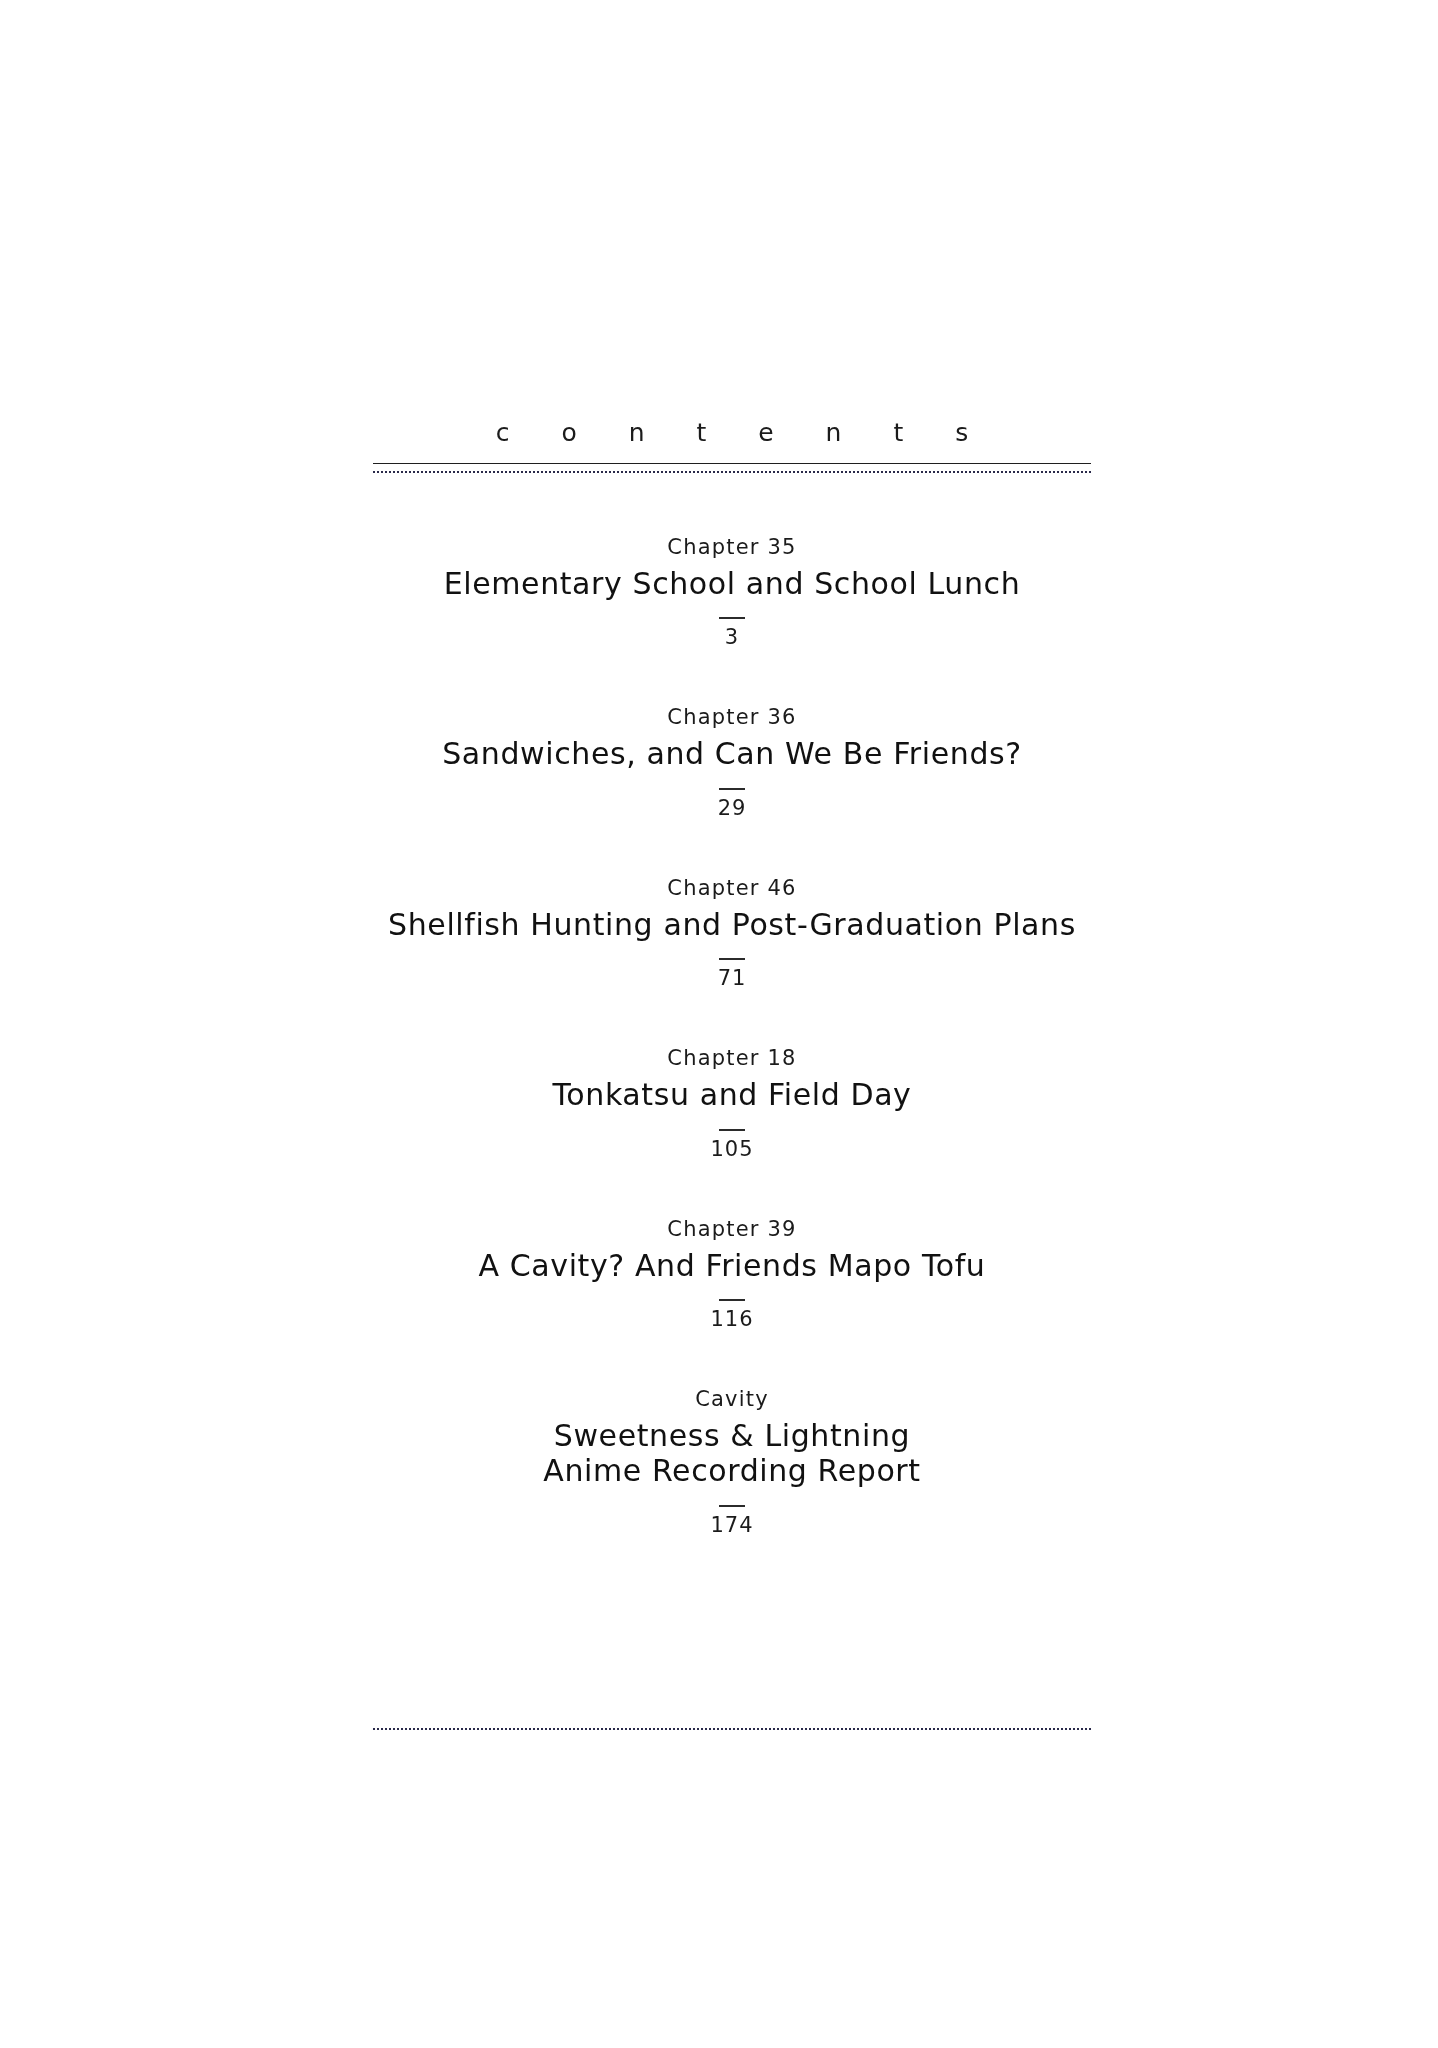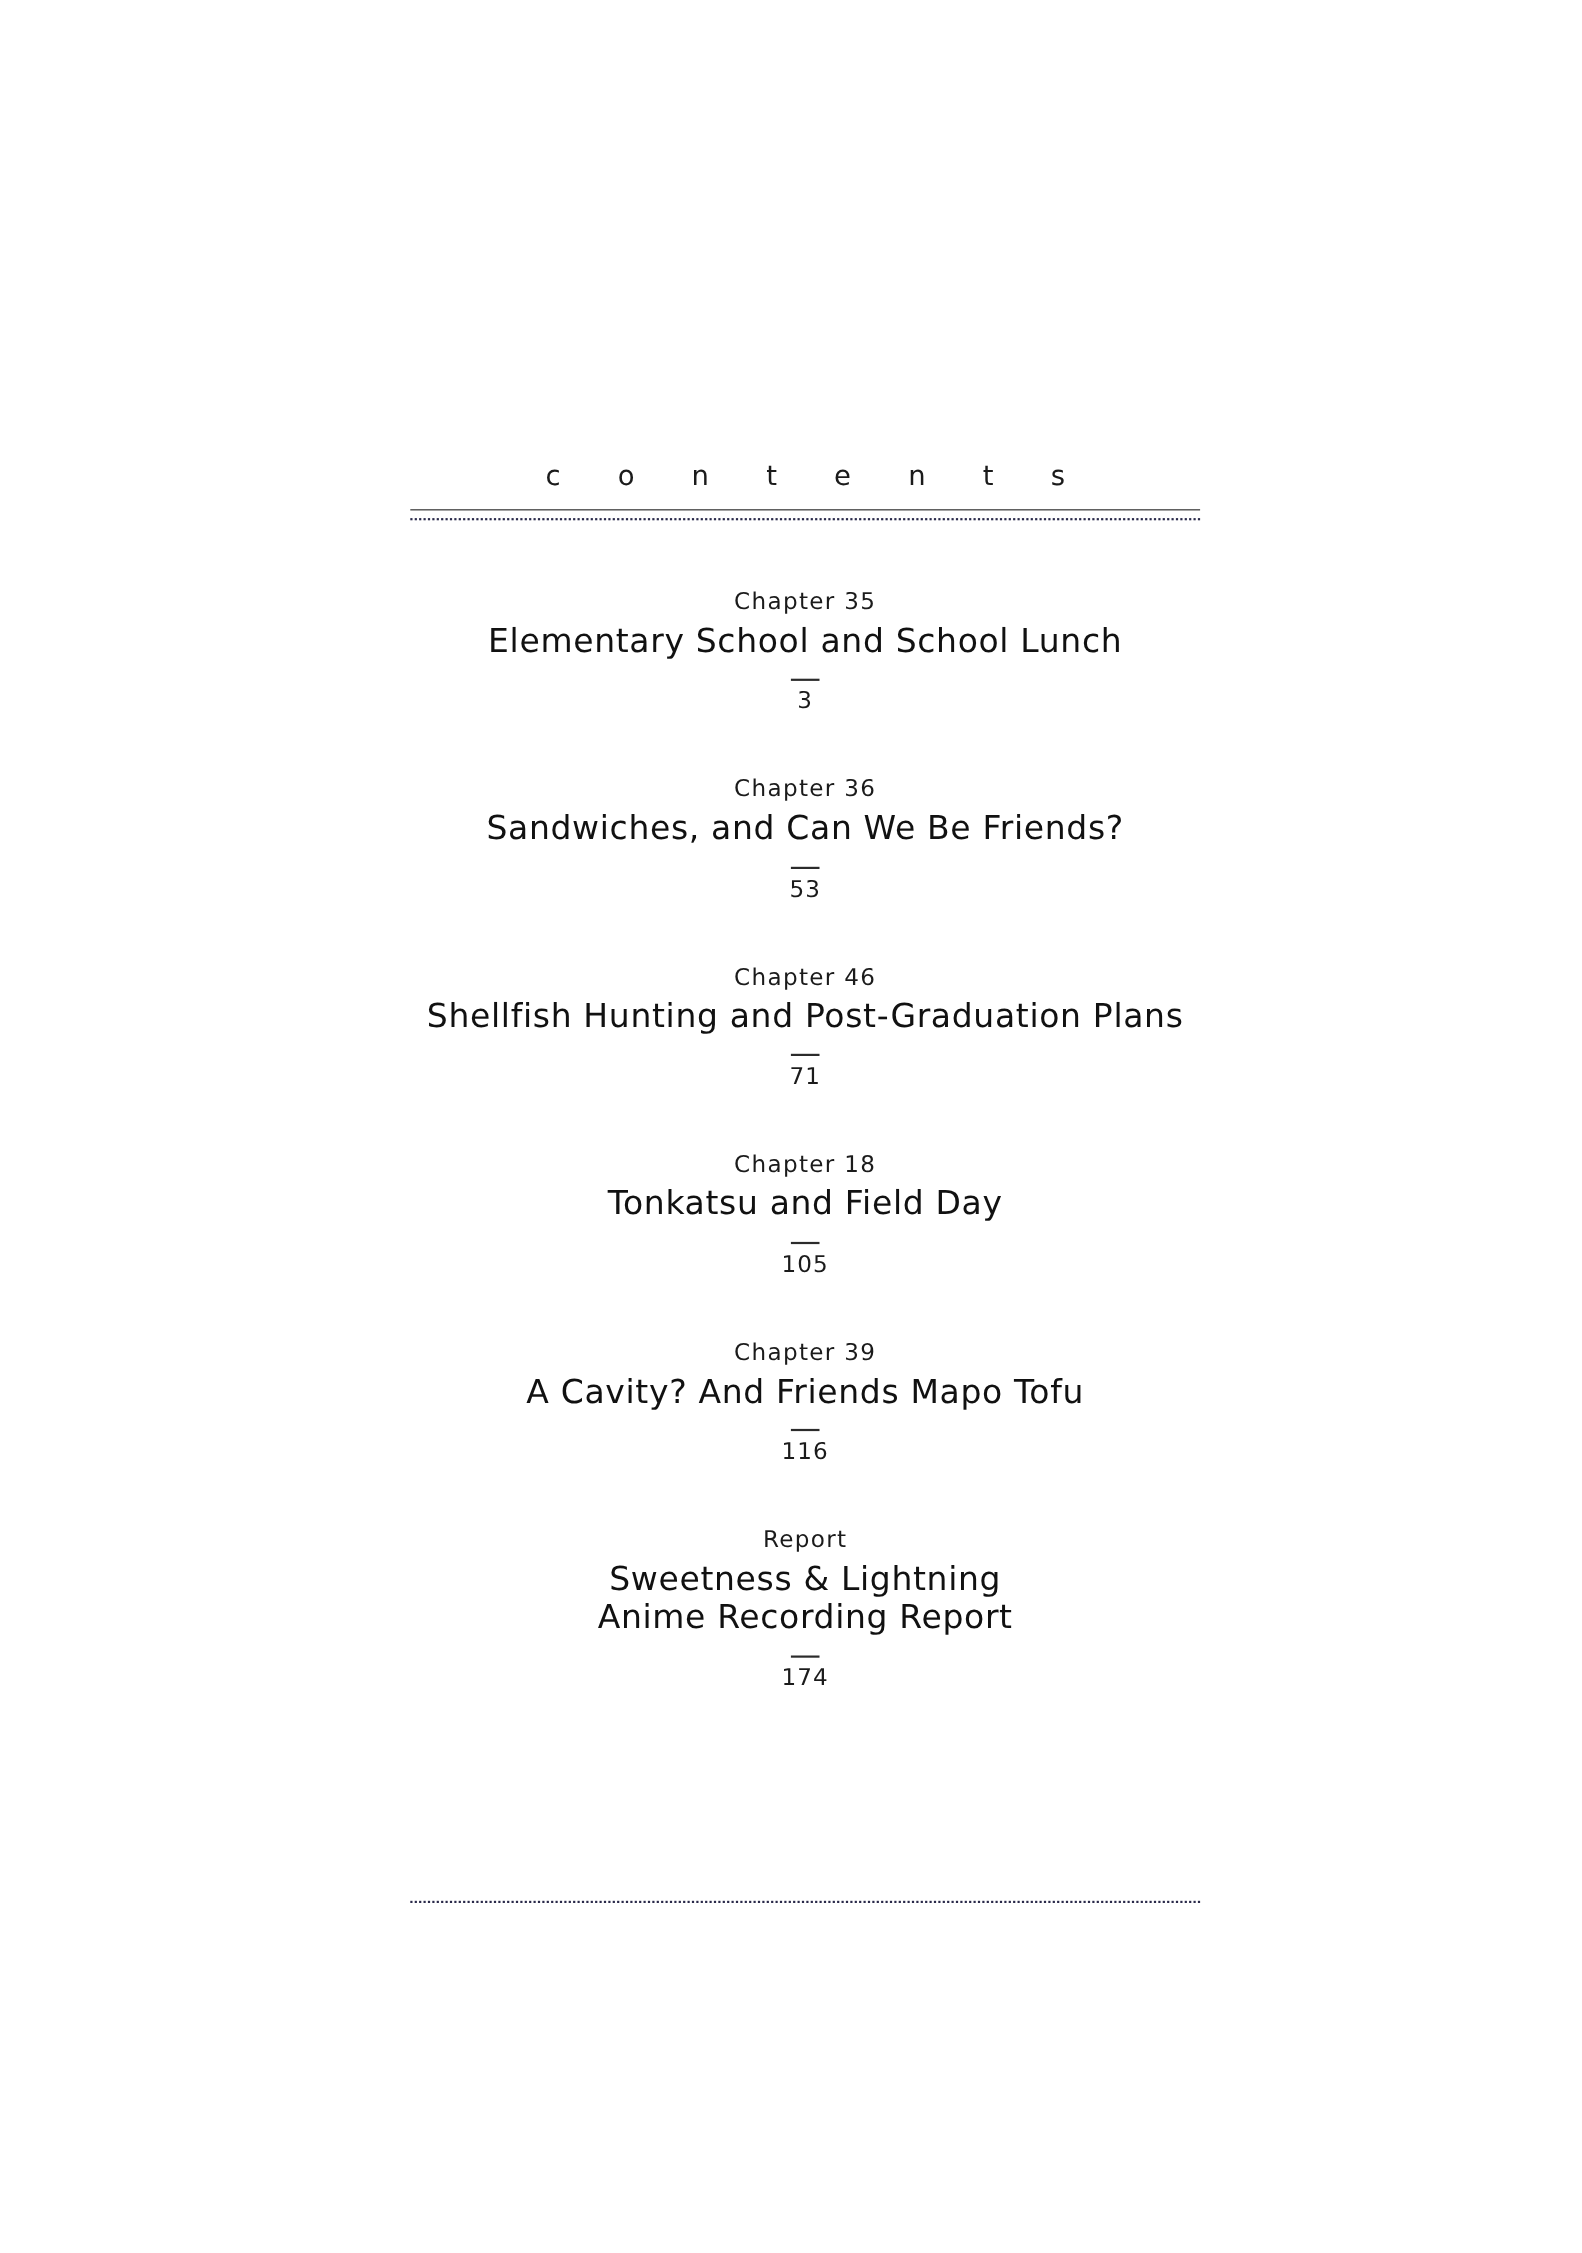--- a/index.html
+++ b/index.html
@@ -122,21 +122,21 @@
         <div class="entry-label">Chapter 35</div>
         <div class="entry-title">Elementary School and School Lunch</div>
         <div class="entry-dash"></div>
         <div class="entry-page">3</div>
       </div>
 
       <div class="entry">
         <div class="entry-label">Chapter 36</div>
         <div class="entry-title">Sandwiches, and Can We Be Friends?</div>
         <div class="entry-dash"></div>
-        <div class="entry-page">53</div>
+        <div class="entry-page">29</div>
       </div>
 
       <div class="entry">
         <div class="entry-label">Chapter 46</div>
         <div class="entry-title">Shellfish Hunting and Post-Graduation Plans</div>
         <div class="entry-dash"></div>
         <div class="entry-page">71</div>
       </div>
 
       <div class="entry">
@@ -147,21 +147,21 @@
       </div>
 
       <div class="entry">
         <div class="entry-label">Chapter 39</div>
         <div class="entry-title">A Cavity? And Friends Mapo Tofu</div>
         <div class="entry-dash"></div>
         <div class="entry-page">116</div>
       </div>
 
       <div class="entry">
-        <div class="entry-label">Report</div>
+        <div class="entry-label">Cavity</div>
         <div class="entry-title">Sweetness &amp; Lightning</div>
         <div class="entry-title">Anime Recording Report</div>
         <div class="entry-dash"></div>
         <div class="entry-page">174</div>
       </div>
 
     </div>
   </div>
 
   <div class="bottom-rule-wrap">

